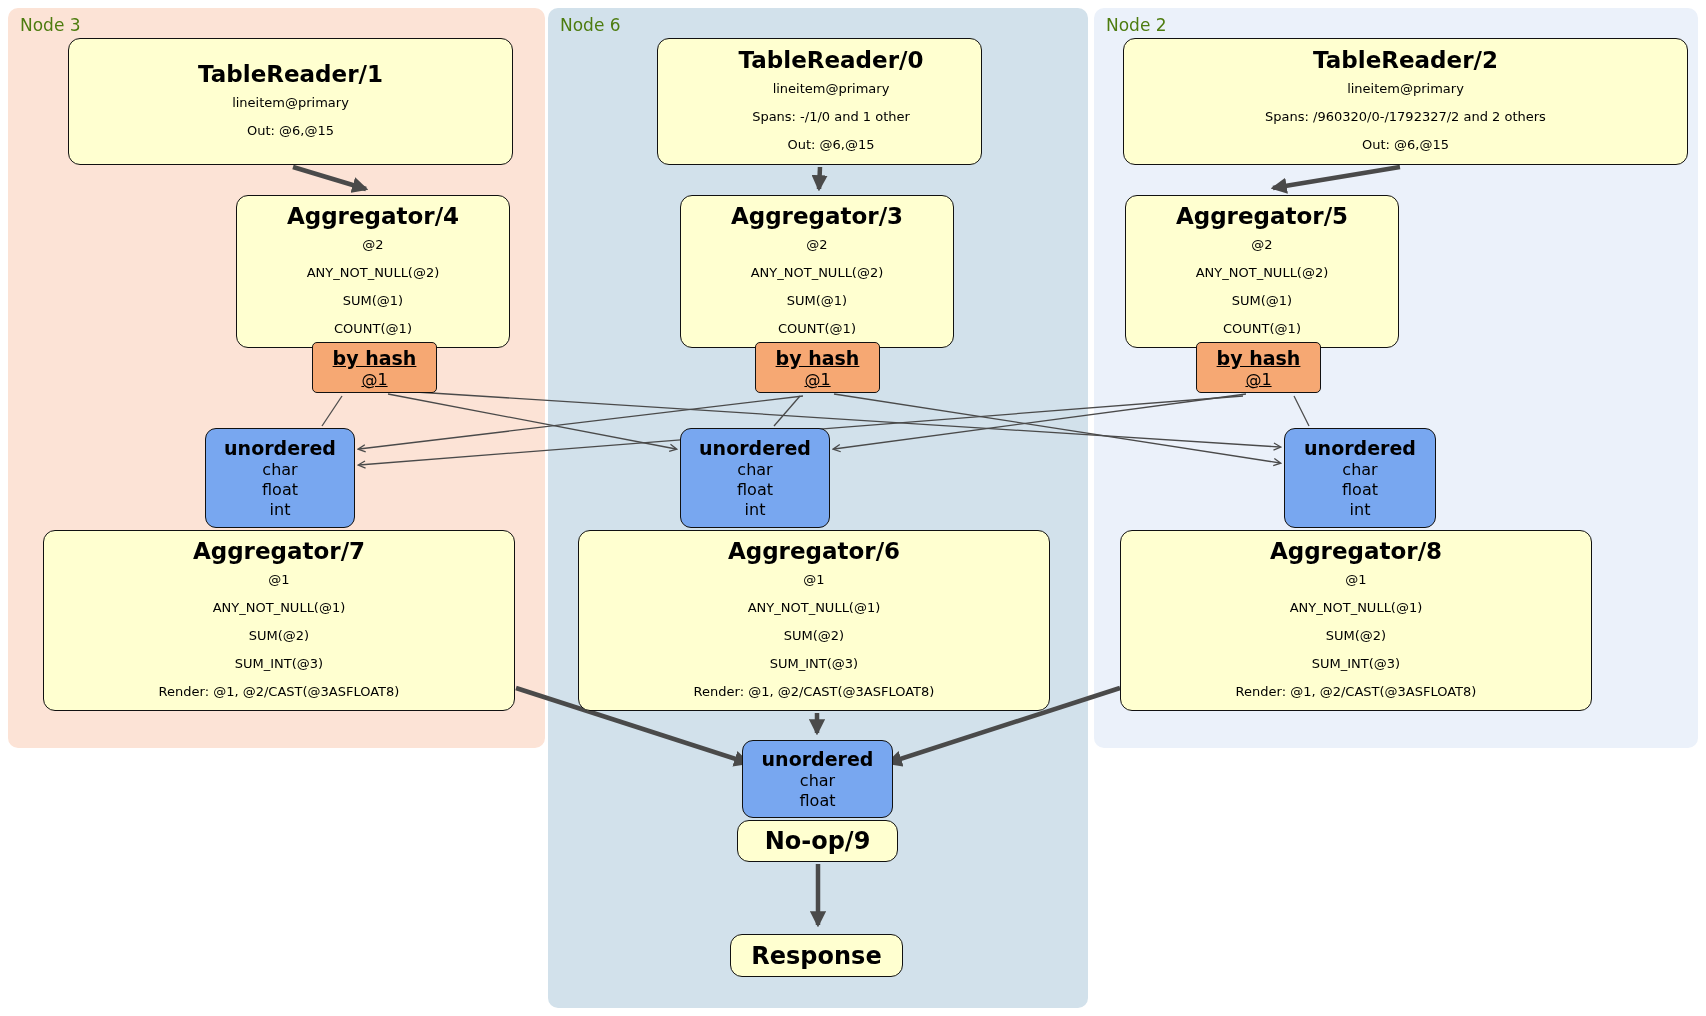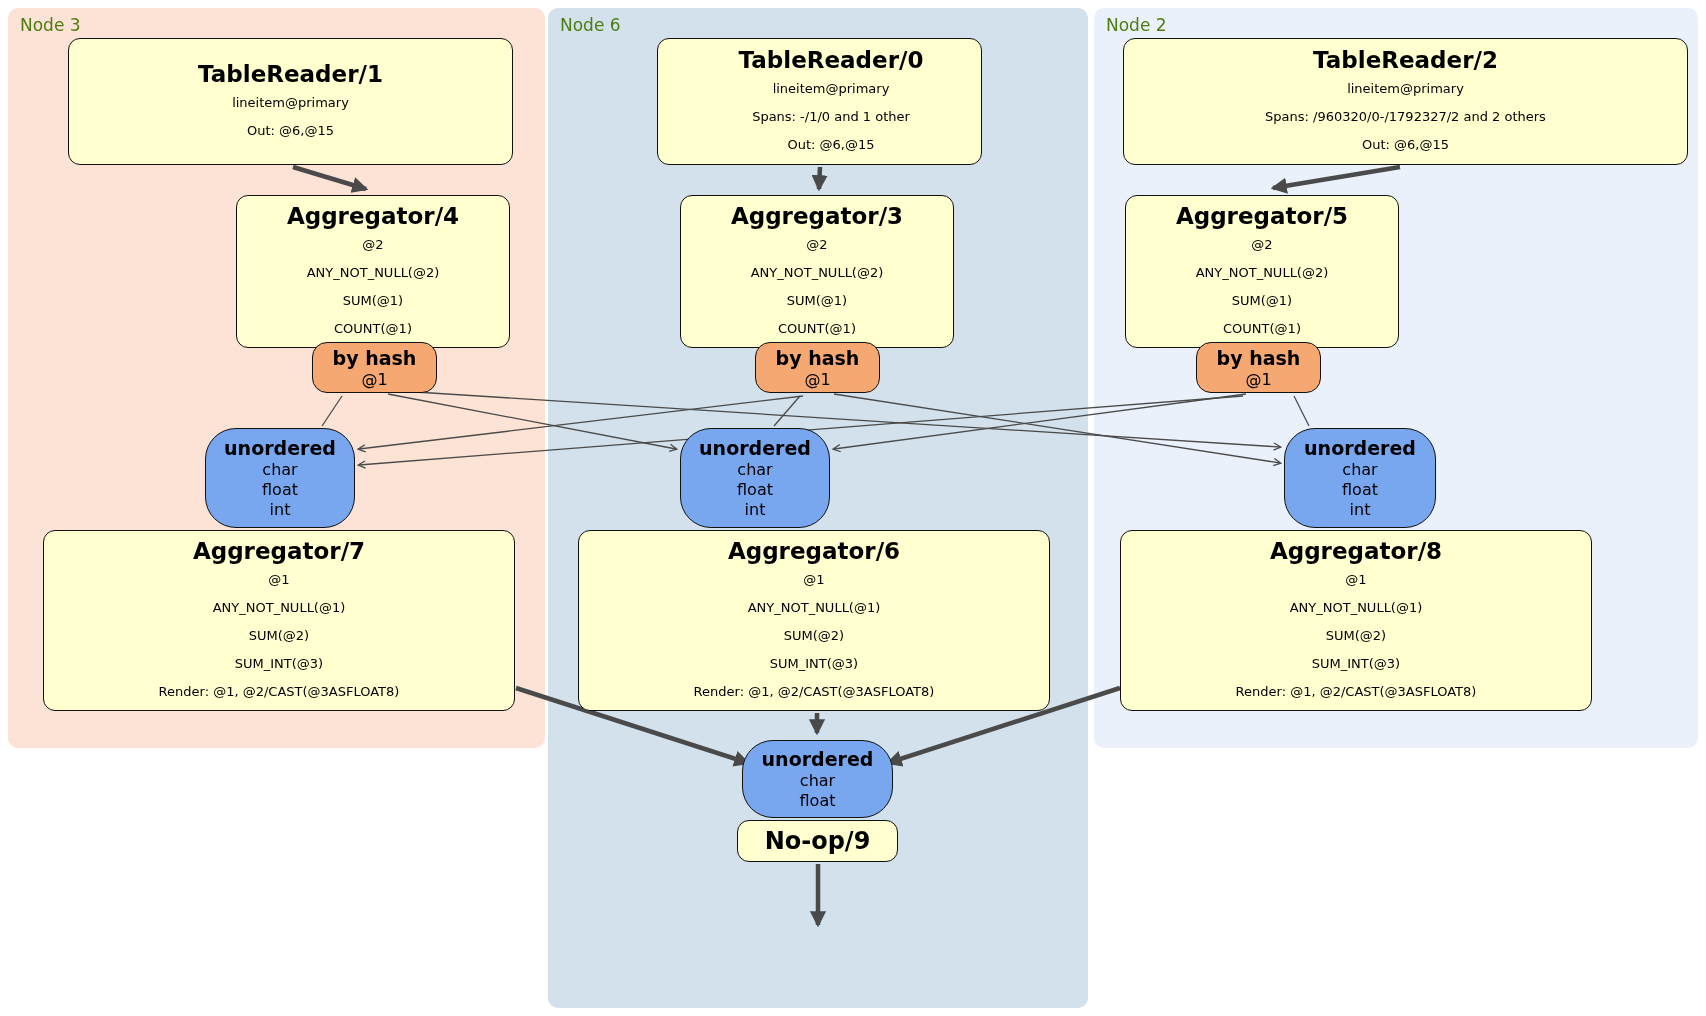--- a/index.html
+++ b/index.html
@@ -9,22 +9,22 @@
   }
   .panel{position:absolute;border-radius:10px;z-index:0;}
   .panel-label{position:absolute;top:7px;left:12px;font-size:17px;color:#4d7c0f;white-space:nowrap;}
   svg.edges{position:absolute;left:0;top:0;z-index:1;}
   .pbox{
     position:absolute;z-index:2;border:1.6px solid #111;border-radius:12px;
     display:flex;flex-direction:column;justify-content:center;align-items:center;
     text-align:center;box-sizing:border-box;
   }
   .yellow{background:var(--c-box_bg,#ffffd0);}
-  .router{background:var(--c-router_bg,#f6a873);border-radius:15px;z-index:3;}
-  .sync{background:var(--c-sync_bg,#78a7f0);border-radius:31px;z-index:3;}
+  .router{background:var(--c-router_bg,#f6a873);border-radius:5px;z-index:3;text-decoration:underline;}
+  .sync{background:var(--c-sync_bg,#78a7f0);border-radius:11px;z-index:3;}
   .t{font-weight:700;font-size:23px;line-height:30px;white-space:nowrap;}
   .l{font-size:13px;line-height:28px;white-space:nowrap;}
   .router .t,.sync .t{font-size:19px;line-height:24px;}
   .router .l{font-size:16px;line-height:19px;}
   .sync .l{font-size:16px;line-height:20px;}
   .big .t{font-size:24px;line-height:30px;}
 </style>
 </head>
 <body>
 
@@ -165,14 +165,17 @@
   </div>
 
   <div class="pbox sync" style="left:742px;top:740px;width:151px;height:78px;">
     <div class="t">unordered</div>
     <div class="l">char</div>
     <div class="l">float</div>
   </div>
   <div class="pbox yellow big" style="left:737px;top:820px;width:161px;height:42px;">
     <div class="t">No-op/9</div>
   </div>
+  <div class="pbox yellow big" style="left:730px;top:934px;width:173px;height:43px;">
+    <div class="t">Response</div>
+  </div>
 
 </div>
 
 </body></html>

